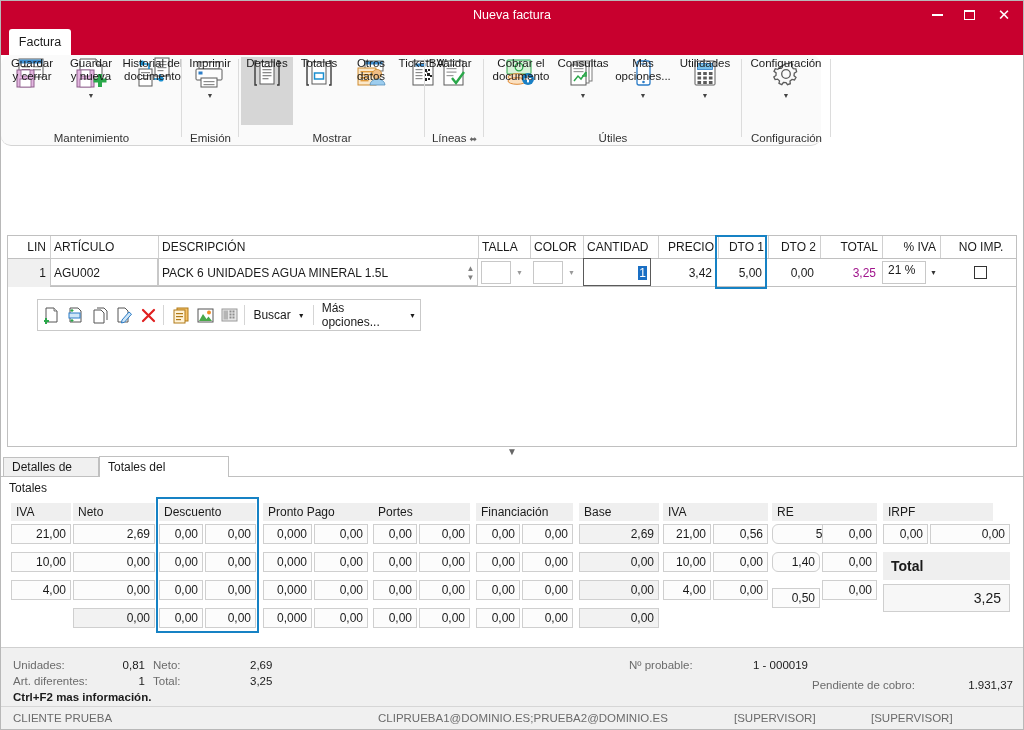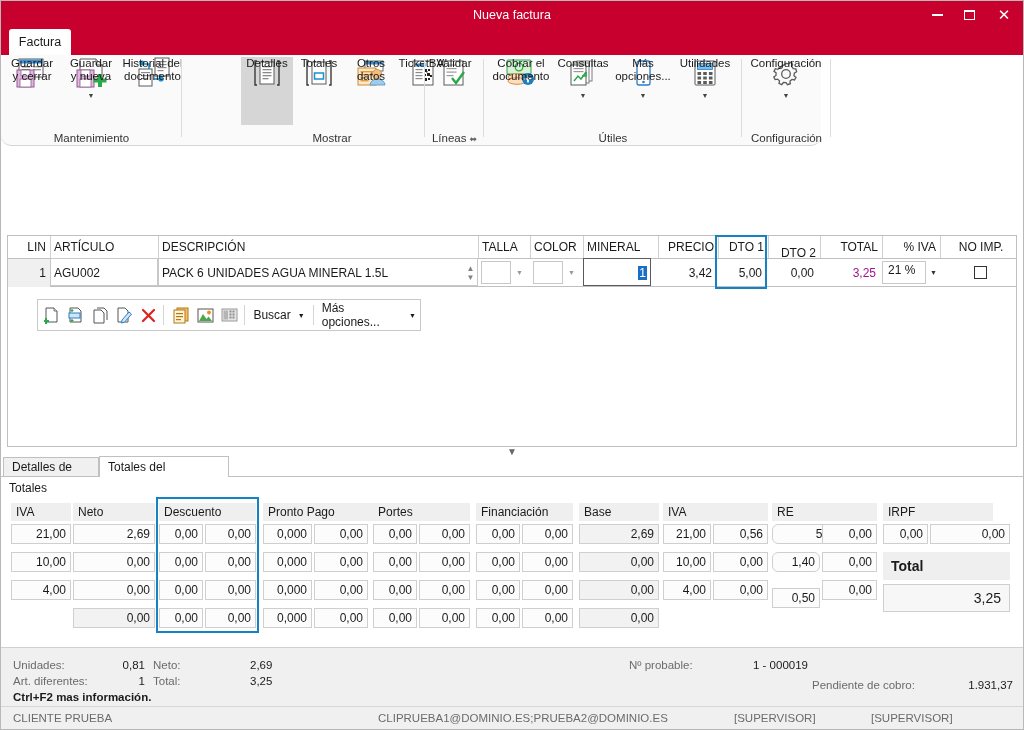--- a/index.html
+++ b/index.html
@@ -186,20 +186,40 @@
             </svg>
           </div>
           <div class="lbl">Historial del
 documento</div>
         </div>
       </div>
       <div class="glabel">Mantenimiento</div>
       <div class="gsep"></div>
     </div>
 
+    <div class="rgroup" style="left:181px;width:57px;">
+      <div class="ritems" style="left:0;width:56px;">
+        <div class="ritem" style="width:56px;">
+          <div class="ico">
+            <svg width="34" height="30" viewBox="0 0 34 30">
+              <rect x="6" y="3" width="20" height="7" fill="#fff" stroke="#5b5b5b" stroke-width="1"></rect>
+              <rect x="3" y="10" width="26" height="11" rx="1" fill="#fdfdfd" stroke="#5b5b5b" stroke-width="1"></rect>
+              <rect x="5.5" y="12.5" width="4" height="3" fill="#2b7cc7"></rect>
+              <rect x="8" y="19" width="16" height="9" fill="#fff" stroke="#5b5b5b" stroke-width="1"></rect>
+              <rect x="10.5" y="22" width="11" height="1.2" fill="#8a8a8a"></rect>
+                <rect x="10.5" y="25" width="11" height="1.2" fill="#8a8a8a"></rect>
+            </svg>
+          </div>
+          <div class="lbl">Imprimir</div>
+          <div class="caret">▼</div>
+        </div>
+      </div>
+      <div class="glabel">Emisión</div>
+      <div class="gsep"></div>
+    </div>
 
     <div class="rgroup" style="left:238px;width:186px;">
       <div class="ritems" style="left:2px;">
         <div class="ritem active" style="width:44px;">
           <div class="ico">
             <svg width="30" height="30" viewBox="0 0 30 30">
               <rect x="8" y="3" width="14" height="22" fill="#fff" stroke="#5b5b5b" stroke-width="1"></rect>
               <rect x="10.5" y="7" width="9" height="1.3" fill="#8a8a8a"></rect>
                 <rect x="10.5" y="10" width="9" height="1.3" fill="#8a8a8a"></rect>
               <rect x="10.5" y="13" width="9" height="1.3" fill="#8a8a8a"></rect>
@@ -427,24 +447,24 @@
 
   <div class="whitepane"></div>
 
   <div class="gridwrap">
     <div class="ghead">
       <div class="gh r" style="left:0; width:42px;">LIN</div>
       <div class="gh" style="left:42px; width:108px;">ARTÍCULO</div>
       <div class="gh" style="left:150px; width:320px;">DESCRIPCIÓN</div>
       <div class="gh" style="left:470px; width:52px;">TALLA</div>
       <div class="gh" style="left:522px; width:53px;">COLOR</div>
-      <div class="gh" style="left:575px; width:75px;">MINERAL</div>
+      <div class="gh" style="left:575px; width:75px;">CANTIDAD</div>
       <div class="gh r" style="left:650px; width:60px;">PRECIO</div>
       <div class="gh r" style="left:710px; width:50px;">DTO 1</div>
-      <div class="gh r" style="left:760px; width:52px;margin-top:6px;">DTO 2</div>
+      <div class="gh r" style="left:760px; width:52px;">DTO 2</div>
       <div class="gh r" style="left:812px; width:62px;">TOTAL</div>
       <div class="gh r" style="left:874px; width:58px;">% IVA</div>
       <div class="gh" style="left:938px; width:70px; text-align:center;">NO IMP.</div>
 
       <div class="gvsep" style="left:42px;"></div>
       <div class="gvsep" style="left:150px;"></div>
       <div class="gvsep" style="left:470px;"></div>
       <div class="gvsep" style="left:522px;"></div>
       <div class="gvsep" style="left:575px;"></div>
       <div class="gvsep" style="left:650px;"></div>

